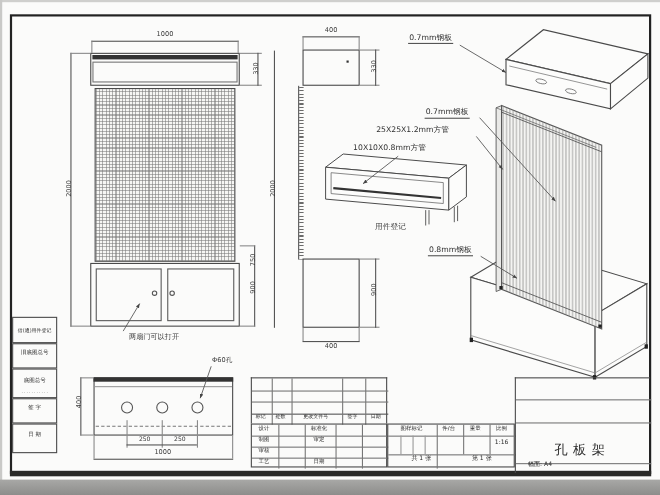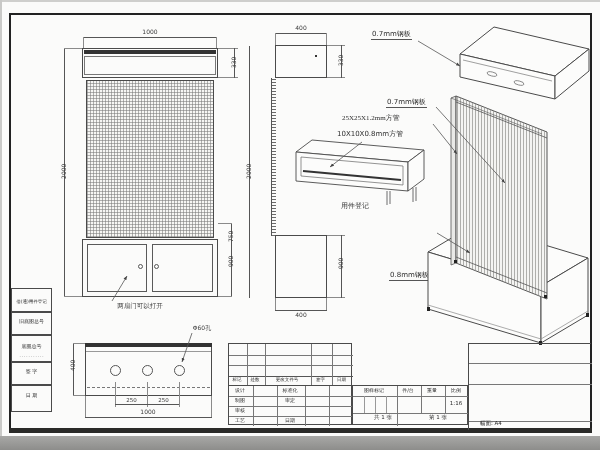--- a/index.html
+++ b/index.html
@@ -132,23 +132,23 @@
 
   <div class="ext" style="left:327px;top:235px;width:18px;height:1px;"></div>
   <div class="ext" style="left:327px;top:297px;width:18px;height:1px;"></div>
   <div class="ln" style="left:341px;top:235px;width:1px;height:63px;"></div>
   <div class="t vt" style="left:328px;top:260px;width:26px;">900</div>
 
   <div class="t" style="left:328px;top:203px;width:54px;font-size:7px;">用件登记</div>
 
   <div class="ann" style="left:371px;top:31px;">0.7mm钢板</div>
   <div class="ann" style="left:386px;top:99px;">0.7mm钢板</div>
-  <div class="ann" style="left:341px;top:115px;border-bottom:none;font-family:Liberation Serif, serif;">25X25X1.2mm方管</div>
-  <div class="ann" style="left:336px;top:131px;border-bottom:none;">10X10X0.8mm方管</div>
-  <div class="ann" style="left:389px;top:224px;margin-top:48px;">0.8mm钢板</div>
+  <div class="ann" style="left:341px;top:115px;border-bottom:none;">25X25X1.2mm方管</div>
+  <div class="ann" style="left:320px;top:131px;border-bottom:none;">10X10X0.8mm方管</div>
+  <div class="ann" style="left:389px;top:224px;">0.8mm钢板</div>
 
   <svg width="600" height="450" viewBox="0 0 600 450">
     <defs>
       <pattern id="vh" width="3" height="4" patternUnits="userSpaceOnUse">
         <line x1="1.5" y1="0" x2="1.5" y2="4" stroke="#8f8f8d" stroke-width="0.7"></line>
       </pattern>
       <marker id="arw" markerWidth="6" markerHeight="6" refX="5" refY="3" orient="auto">
         <path d="M0,1 L5,3 L0,5 z" fill="#444"></path>
       </marker>
     </defs>
@@ -258,15 +258,16 @@
   <div class="cell" style="left:444px;top:388px;width:24px;">比例</div>
   <div class="cell" style="left:444px;top:401px;width:24px;font-size:5.5px;">1:16</div>
   <div class="cell" style="left:358px;top:415px;width:50px;font-size:5.5px;">共 1 张</div>
   <div class="cell" style="left:410px;top:415px;width:56px;font-size:5.5px;">第 1 张</div>
 
   <div class="abs" style="left:468px;top:343px;width:123px;height:87px;border-left:1px solid #4a4a4a;border-top:1px solid #4a4a4a;">
     <div class="abs" style="left:0;top:19px;width:123px;height:1px;background:#777;"></div>
     <div class="abs" style="left:0;top:40px;width:123px;height:1px;background:#777;"></div>
     <div class="abs" style="left:0;top:77px;width:123px;height:1px;background:#777;"></div>
   </div>
+  <div class="cell" style="left:468px;top:403px;width:123px;font-size:12px;letter-spacing:5px;color:#2b2b2b;">孔板架</div>
   <div class="cell" style="left:480px;top:421px;width:60px;font-size:5.5px;text-align:left;">幅面: A4</div>
 
 </div>
 
 </body></html>

